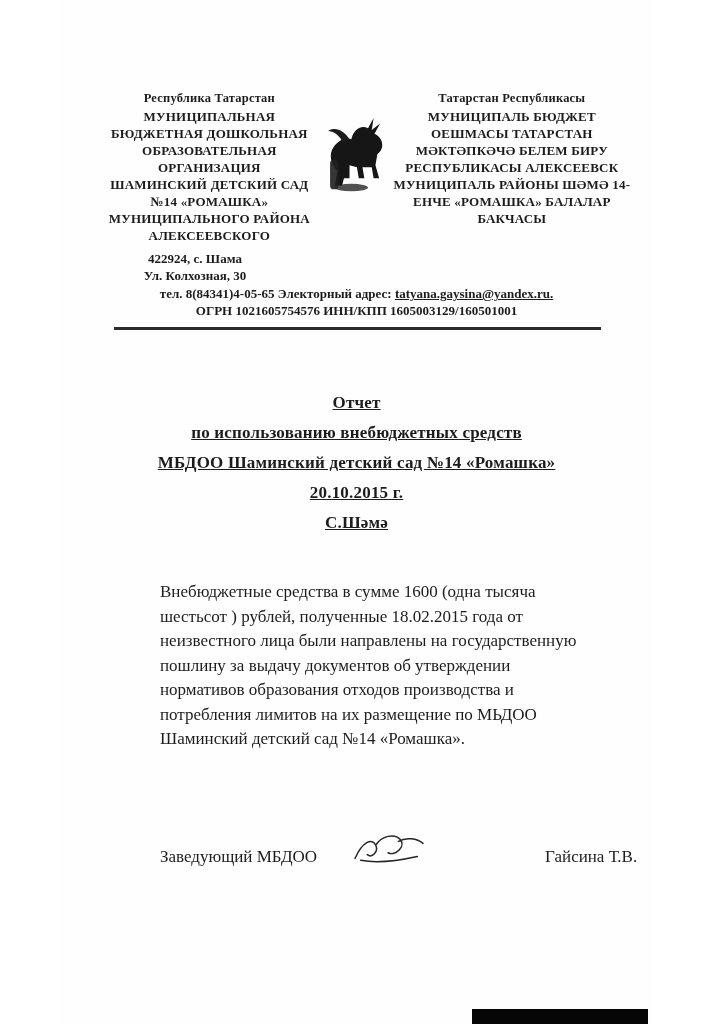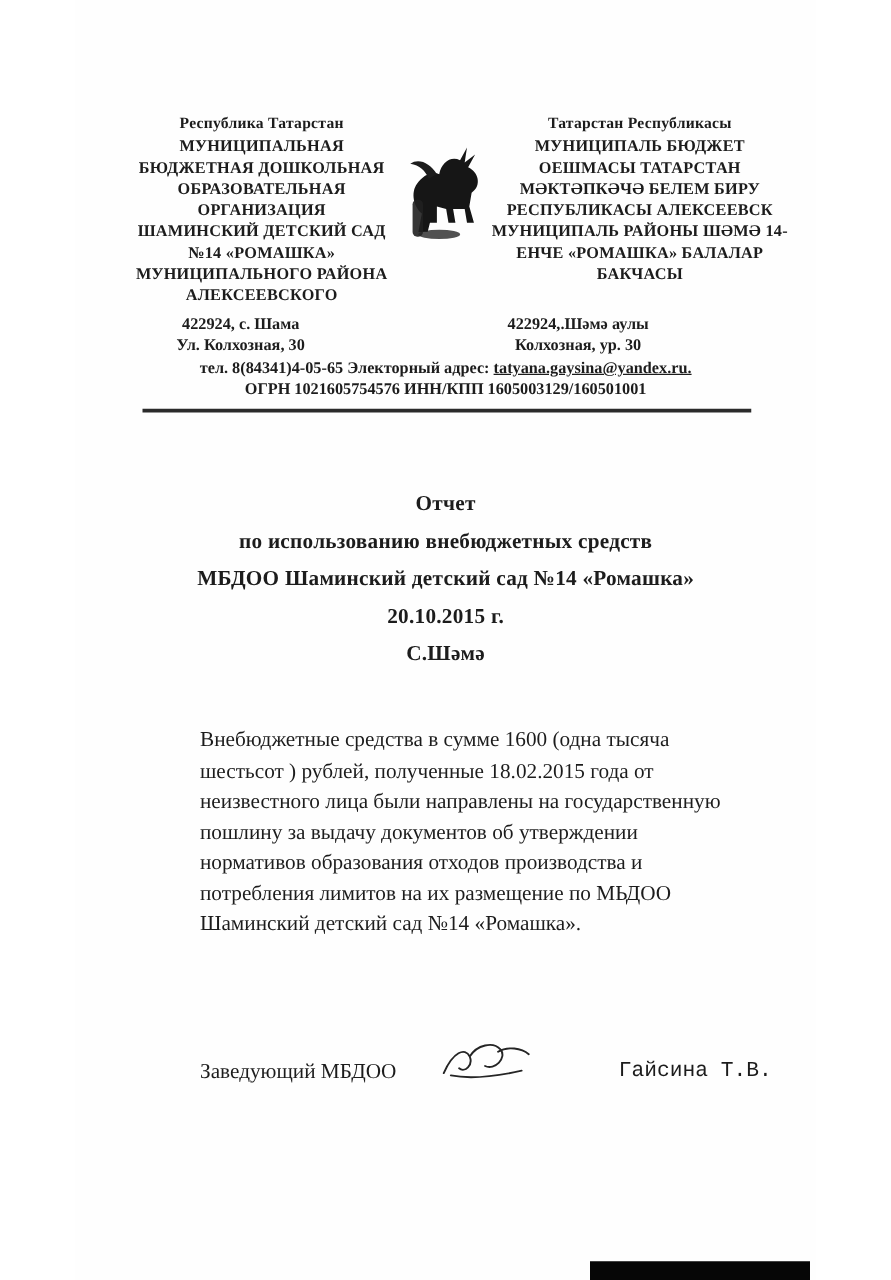--- a/index.html
+++ b/index.html
@@ -39,33 +39,34 @@
   
   .rule {
     border:none; border-top:3px solid #2b2b2b;
     margin:8px 52px 0 54px;
   }
   
   .title-block { margin-top:58px; }
   .title-block > div {
     text-align:center; font-weight:bold; font-size:17px; line-height:30px;
     letter-spacing:0.2px;
+    text-decoration:underline;
   }
   
   .body-par {
     margin:42px 73px 0 100px;
     font-size:17px; line-height:24.5px;
   }
   
   .sig-row {
     display:flex; align-items:flex-end;
     margin:80px 0 0 100px; font-size:17px;
   }
   .sig-script { margin:0 0 -4px 34px; }
-  .sig-name { margin-left:68px;font-family:Liberation Mono, monospace; }
+  .sig-name { margin-left:118px; }
   
   .scan-artifact {
     position:absolute; bottom:0; right:5px;
     width:176px; height:15px; background:#060606;
   }
 </style>
 </head>
 <body>
 
 <div class="page">
@@ -103,24 +104,20 @@
       <div class="org-line">БАКЧАСЫ</div>
     </div>
 
   </div>
 
   <div class="addr-row">
     <div class="addr-left">
       <div>422924, с. Шама</div>
       <div>Ул. Колхозная, 30</div>
     </div>
-    <div class="addr-right">
-      <div>422924,.Шәмә аулы</div>
-      <div>Колхозная, ур. 30</div>
-    </div>
   </div>
 
   <div class="contact-line">
     <span>тел. 8(84341)4-05-65 Электорный адрес: </span><span class="email">tatyana.gaysina@yandex.ru.</span>
   </div>
   <div class="ogrn-line">ОГРН 1021605754576  ИНН/КПП 1605003129/160501001</div>
 
   <hr class="rule">
 
   <div class="title-block">

